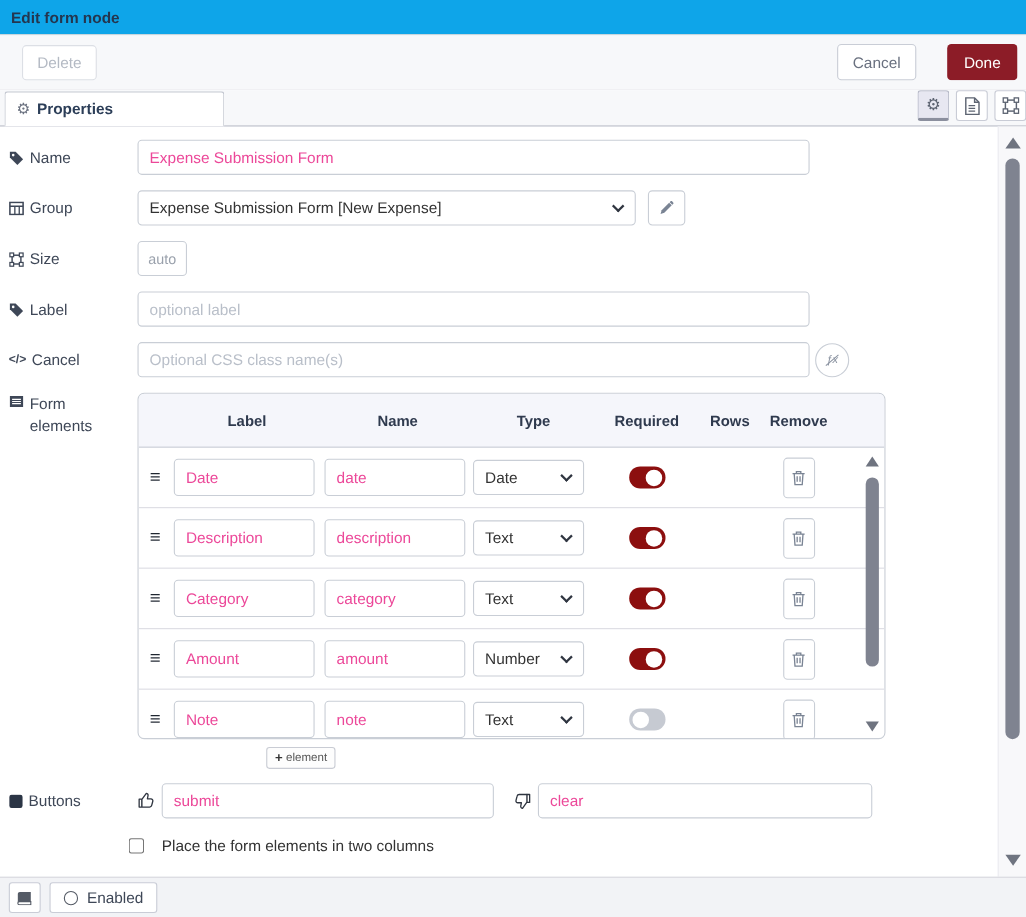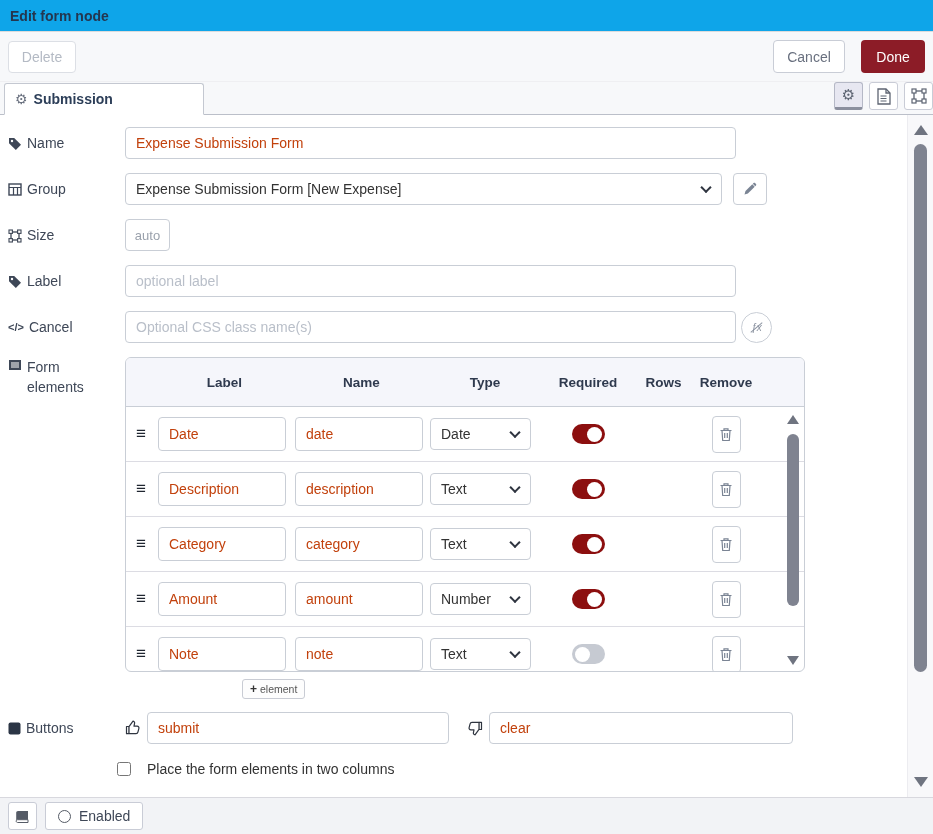--- a/index.html
+++ b/index.html
@@ -11,21 +11,21 @@
   .titlebar {
     height:32px; background:#0ea5e9; border-bottom:1px solid #dcdcdc;
     display:flex; align-items:center; padding:0 10px;
   }
   .titlebar .title { font-weight:bold; color:#24364f; font-size:14px; }
 
   .button-bar {
     height:50px; background:#f7f8fa; display:flex; align-items:center;
     padding:0 8px; border-bottom:1px solid #efeff2;
   }
-  .btn { border-radius:4px; font-size:14px; cursor:pointer; font-family:inherit; }
+  .btn { border-radius:4px; font-size:14px; cursor:pointer; font-family:inherit;margin-left:12px; }
   .btn-delete {
     width:68px; height:32px; background:#fff; border:1px solid #dcdfe5; color:#b4bac4;
   }
   .bar-spacer { flex:1; }
   .btn-cancel {
     width:72px; height:33px; background:#fff; border:1px solid #c9cdd6; color:#69707f; margin-right:16px;
   }
   .btn-done {
     width:64px; height:33px; border:1px solid transparent; color:#fff; font-weight:normal;
   }
@@ -51,37 +51,37 @@
 
   .content { position:relative; height:682px; padding:12px 0 0 8px; }
 
   .form-row { display:flex; align-items:center; margin-bottom:14px; }
   .form-row .f-label {
     width:117px; display:flex; align-items:flex-start; gap:5px; color:#3e4757; flex:none;
   }
   .form-row .f-label svg { margin-top:2px; flex:none; }
   .txt-input {
     height:32px; border:1px solid #c9ced6; border-radius:4px; padding:0 10px;
-    font-size:14px; color:#c2410c; font-family:inherit; background:#fff; outline:none;
+    font-size:14px; color:#ec4899; font-family:inherit; background:#fff; outline:none;
   }
   .txt-input::placeholder { color:#b9bfc9; }
   .w-main { width:611px; }
 
   .select-wrap { position:relative; display:inline-block; }
   .select-wrap select {
     appearance:none; -webkit-appearance:none; border:1px solid #c9ced6; border-radius:4px;
     background:#fff; font-size:14px; color:#333; padding:0 26px 0 10px; height:32px;
     font-family:inherit; outline:none; width:100%;
   }
   .select-wrap .chev {
     position:absolute; right:12px; top:50%; width:8px; height:8px;
     border-left:2px solid #2f3540; border-bottom:2px solid #2f3540;
     transform:translateY(-70%) rotate(-45deg); pointer-events:none;
   }
-  .group-select { width:597px; }
+  .group-select { width:453px; }
   .sq-btn {
     height:32px; background:#fff; border:1px solid #c9ced6; border-radius:4px;
     display:inline-flex; align-items:center; justify-content:center; cursor:pointer; color:#7a8494;
   }
   .pencil-btn { width:34px; margin-left:11px; }
   .auto-btn { width:45px; color:#9aa1ac; font-size:13px; }
   .fx-btn {
     width:31px; height:31px; border:1px solid #c9ced6; border-radius:50%; background:#fff;
     margin-left:5px; color:#8a92a0; font-size:10px; font-style:italic; position:relative;
     display:inline-flex; align-items:center; justify-content:center; cursor:pointer;
@@ -167,21 +167,21 @@
 <div class="button-bar">
   <button class="btn btn-delete">Delete</button>
   <div class="bar-spacer"></div>
   <button class="btn btn-cancel">Cancel</button>
   <button class="btn btn-done" id="done-btn" style="background: rgb(140, 28, 39);">Done</button>
 </div>
 
 <div class="tab-bar">
   <div class="tab">
     <span class="gear-glyph">⚙</span>
-    <span class="tab-label">Submission</span>
+    <span class="tab-label">Properties</span>
   </div>
   <div class="tab-icons">
     <div class="icon-btn active">
       <span style="font-size:15px;">⚙</span>
     </div>
     <div class="icon-btn">
       <svg width="15" height="17" viewBox="0 0 15 17">
         <path d="M2 1h8l4 4v11H2z" fill="#fff" stroke="#5d6472" stroke-width="1.3"></path>
         <path d="M10 1v4h4" fill="none" stroke="#5d6472" stroke-width="1.3"></path>
         <path d="M4.5 8h6M4.5 10.5h6M4.5 13h6" stroke="#5d6472" stroke-width="1.1"></path>

